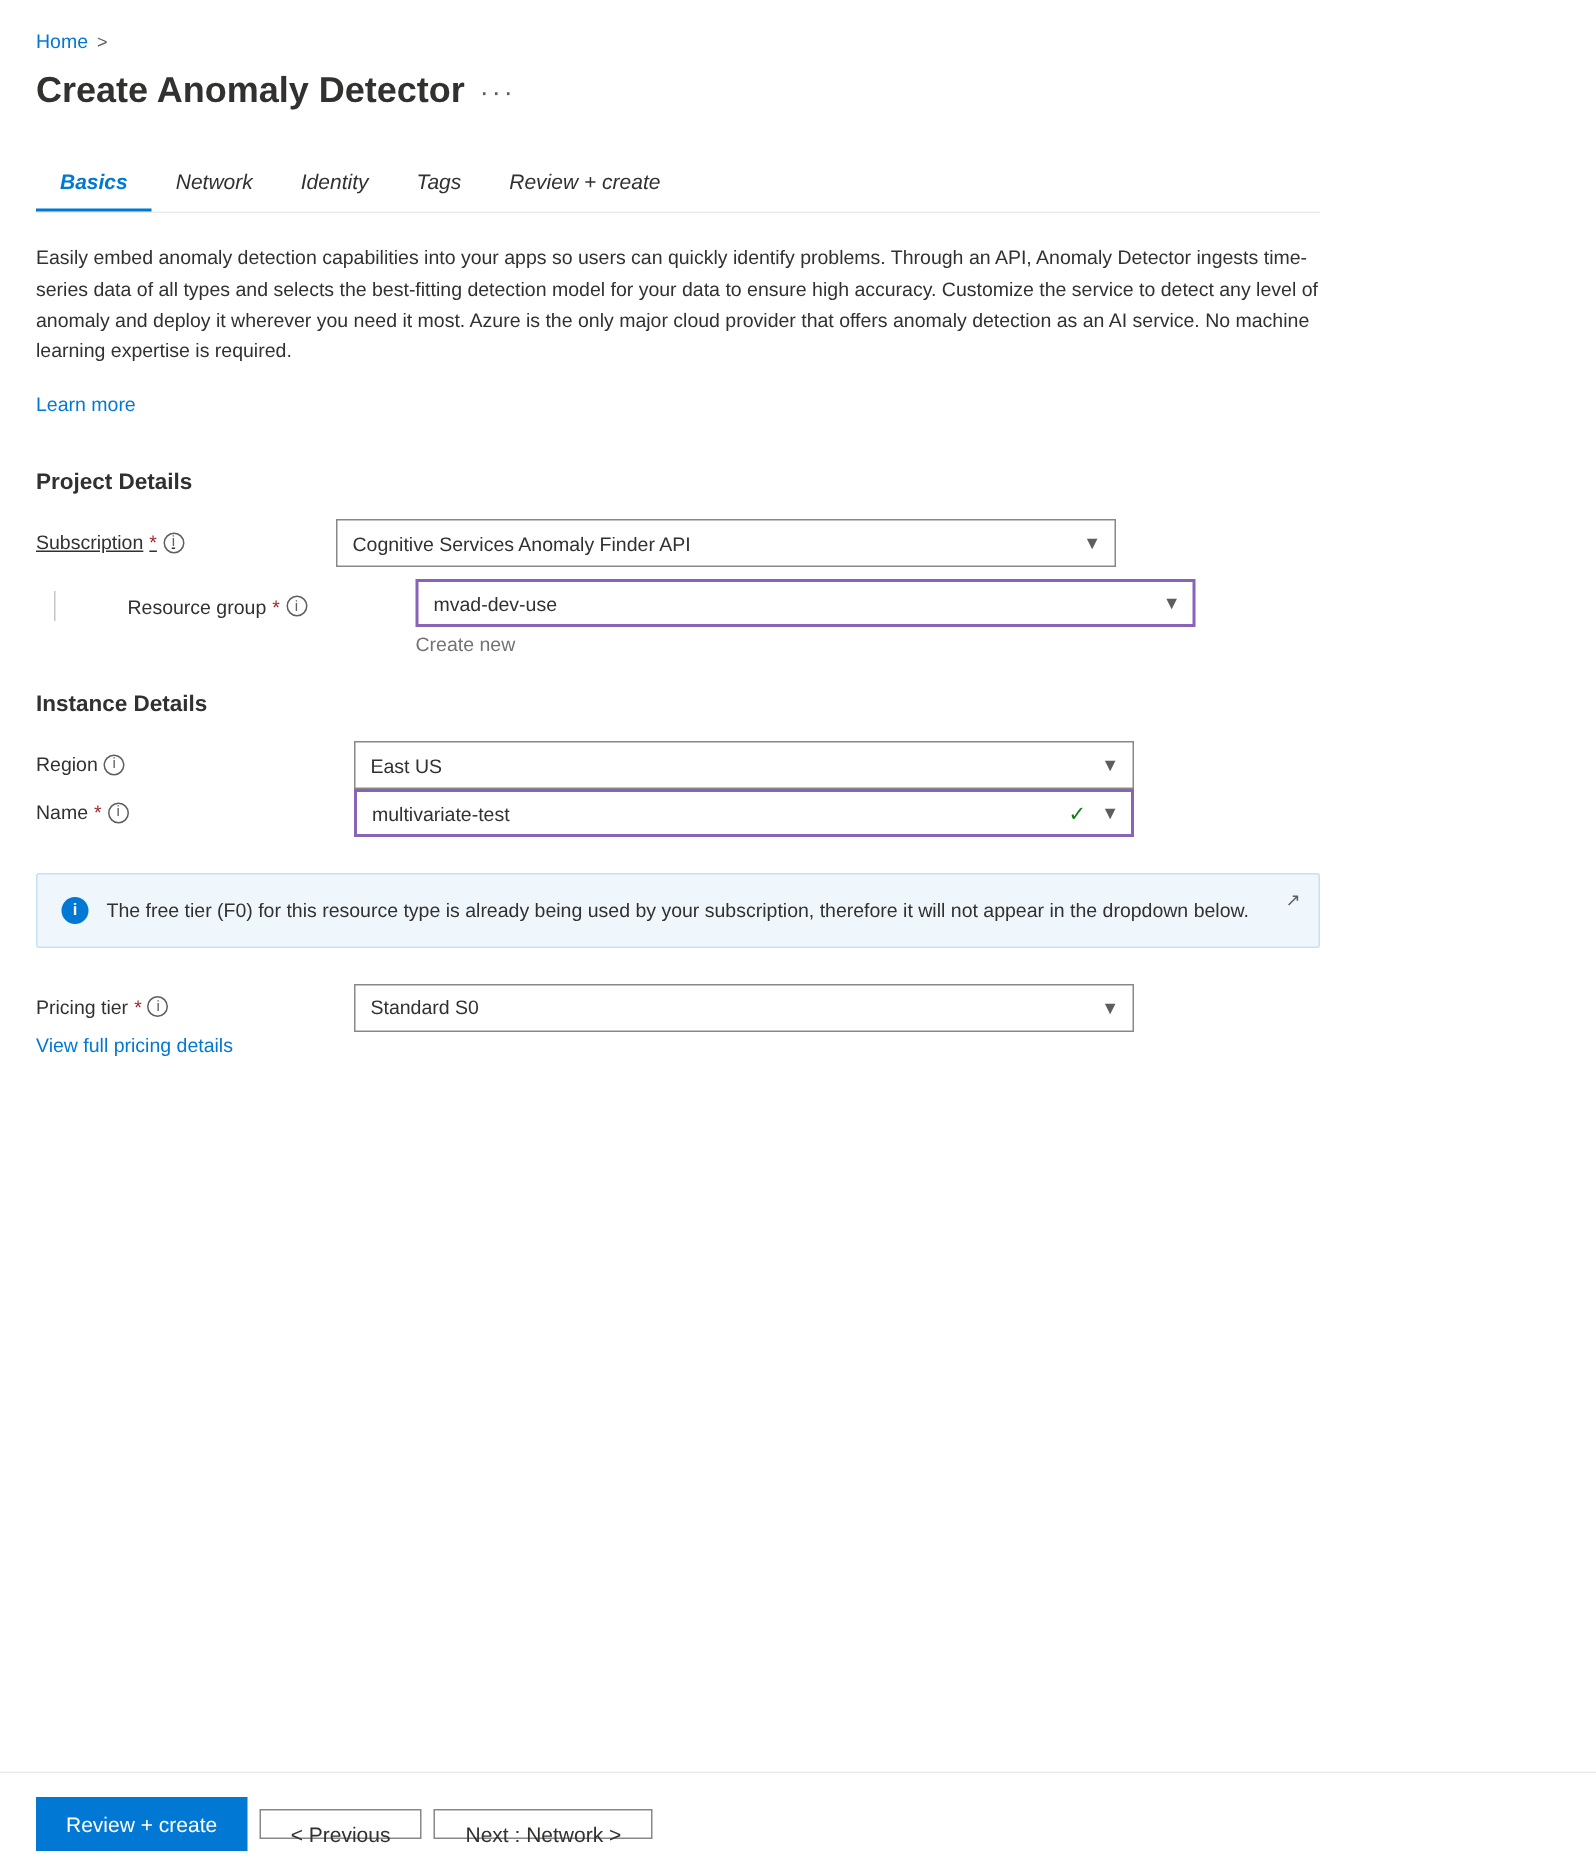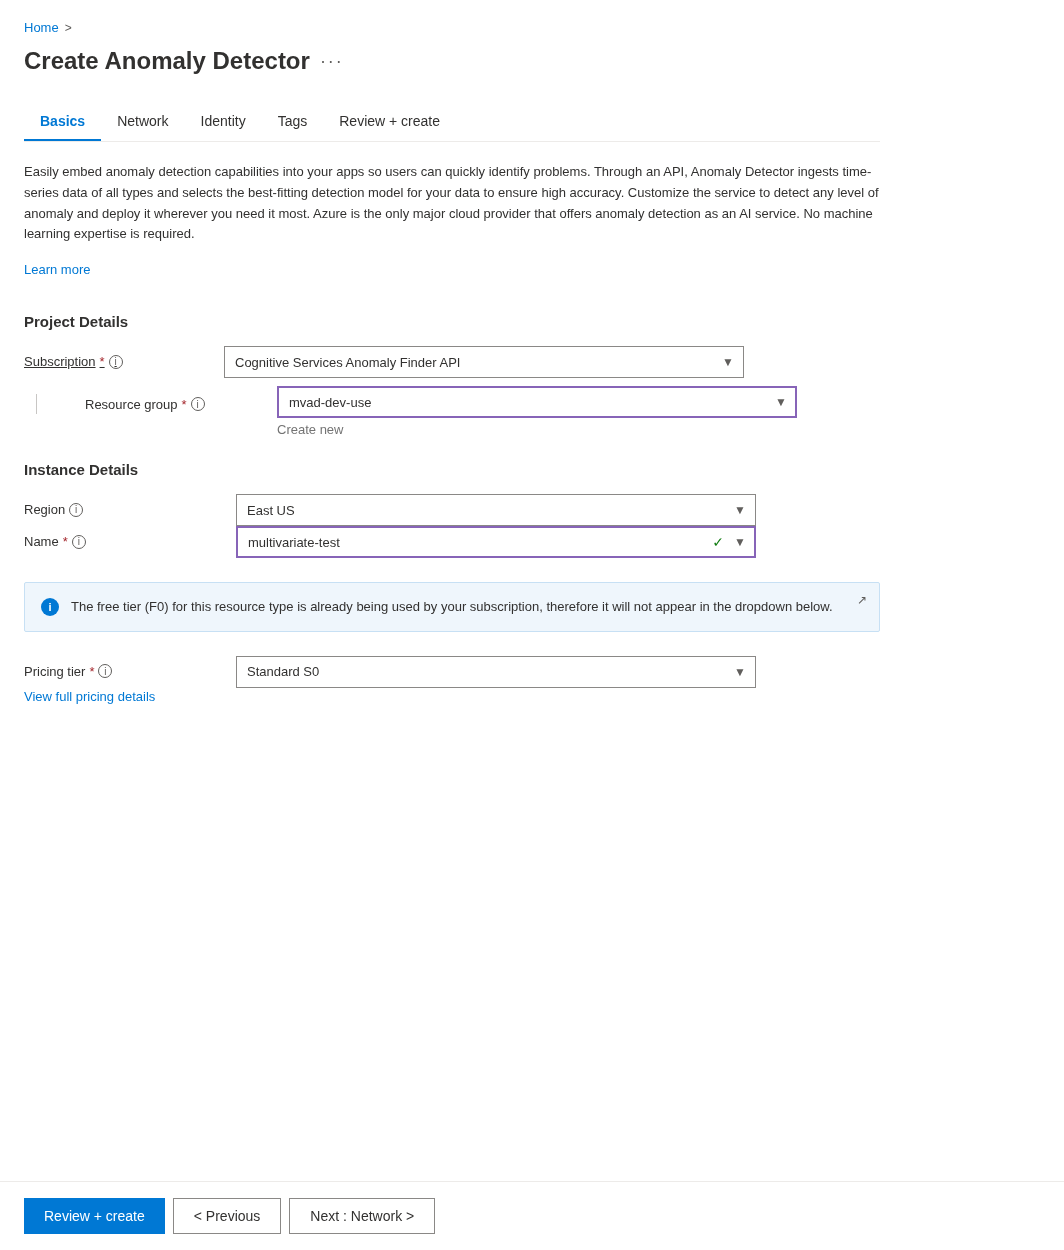--- a/index.html
+++ b/index.html
@@ -67,20 +67,21 @@
     }
 
     .tab {
       padding: 10px 16px;
       cursor: pointer;
       font-size: 14px;
       color: #323130;
       border-bottom: 2px solid transparent;
       white-space: nowrap;
       text-decoration: none;
+      font-style: italic;
     }
 
     .tab.active {
       color: #0078d4;
       border-bottom: 2px solid #0078d4;
       font-weight: 600;
     }
 
     
     .description {
@@ -293,21 +294,21 @@
       font-family: inherit;
     }
 
     .btn-secondary {
       background: #fff;
       color: #323130;
       border: 1px solid #8a8886;
       padding: 8px 20px;
       font-size: 14px;
       cursor: pointer;
-      height: 36px;
+      height: 20px;
       font-family: inherit;
     }
 
     .btn-secondary:disabled {
       color: #a19f9d;
       cursor: default;
     }
 
     .instance-section {
       margin-top: 8px;

